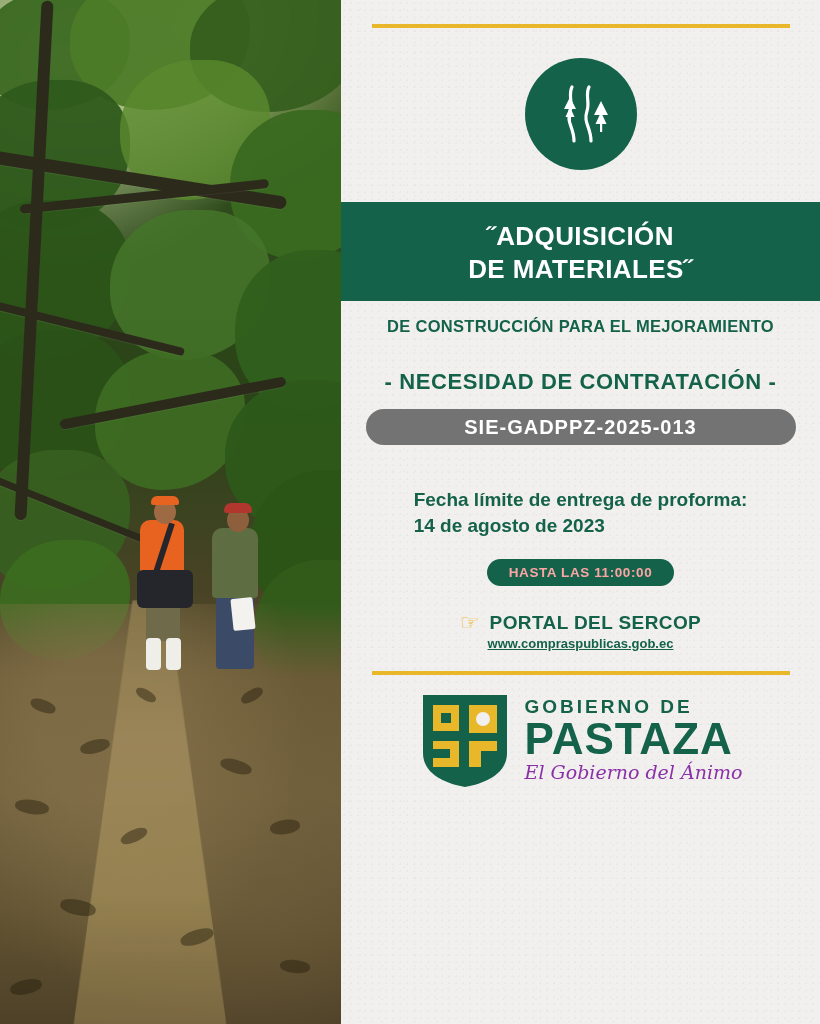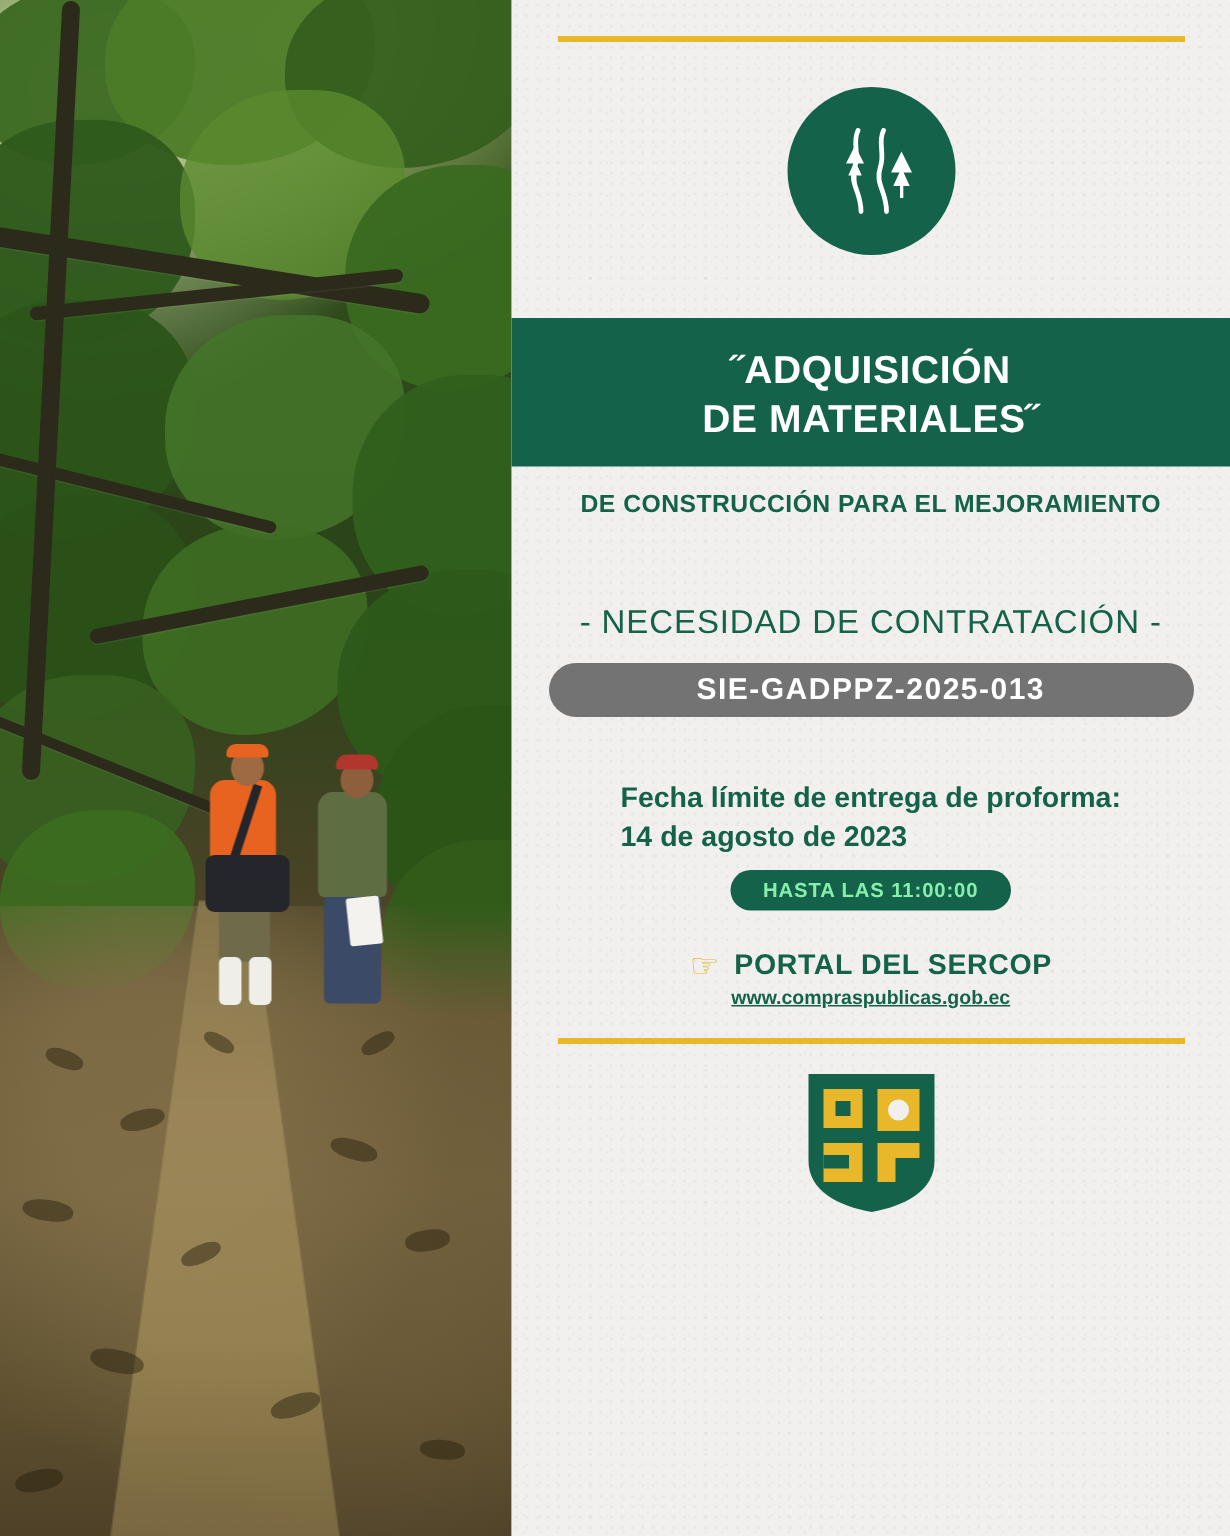--- a/index.html
+++ b/index.html
@@ -115,21 +115,21 @@
   }
   .badge {
     margin-top:30px;
     width:112px; height:112px;
     border-radius:50%;
     background:#14624a;
     display:flex; align-items:center; justify-content:center;
     z-index:2;
   }
   .green-band {
-    margin-top:42px;
+    margin-top:32px;
     width:479px;
     background:#14624a;
     color:#ffffff;
     text-align:center;
     padding:18px 16px 16px;
     font-weight:bold;
     font-size:26px;
     line-height:1.25;
     letter-spacing:.4px;
     z-index:2;
@@ -139,24 +139,24 @@
     width:440px;
     text-align:center;
     color:#14624a;
     font-weight:bold;
     font-size:16.5px;
     line-height:1.35;
     letter-spacing:.3px;
     z-index:2;
   }
   .need {
-    margin-top:55px;
+    margin-top:32px;
     text-align:center;
     color:#14624a;
-    font-weight:normal;
+    font-weight:bold;
     font-size:22px;
     letter-spacing:.6px;
     z-index:2;
   }
   .code-pill {
     margin-top:14px;
     width:430px; height:36px;
     border-radius:18px;
     background:#737373;
     color:#ffffff;
@@ -168,25 +168,25 @@
   }
   .deadline {
     margin-top:42px;
     color:#14624a;
     font-weight:bold;
     font-size:19px;
     line-height:1.35;
     z-index:2;
   }
   .hour-pill {
-    margin-top:8px;
+    margin-top:20px;
     padding:6px 22px;
     border-radius:14px;
     background:#14624a;
-    color:#86efac;
+    color:#fca5a5;
     font-weight:bold;
     font-size:13.5px;
     letter-spacing:.6px;
     z-index:2;
   }
   .portal {
     margin-top:26px;
     display:flex; align-items:center; gap:10px;
     z-index:2;
   }
@@ -345,15 +345,20 @@
           <path d="M4 4 H88 V62 C88 82, 68 92, 46 96 C24 92, 4 82, 4 62 Z" fill="#14624a"></path>
           <rect x="14" y="14" width="26" height="26" fill="#e8b72a"></rect>
           <rect x="22" y="22" width="10" height="10" fill="#14624a"></rect>
           <rect x="50" y="14" width="28" height="28" fill="#e8b72a"></rect>
           <circle cx="64" cy="28" r="7" fill="#f1f0ee"></circle>
           <path d="M14 50 H40 V76 H14 Z" fill="#e8b72a"></path>
           <rect x="14" y="58" width="17" height="9" fill="#14624a"></rect>
           <path d="M50 50 H78 V60 H62 V76 H50 Z" fill="#e8b72a"></path>
         </svg>
       </span>
+      <span class="gov">
+        <span class="gov-top">GOBIERNO DE</span>
+        <span class="gov-main">PASTAZA</span>
+        <span class="gov-slogan">El Gobierno del Ánimo</span>
+      </span>
     </div>
   </div>
 </div>
 
 </body></html>

